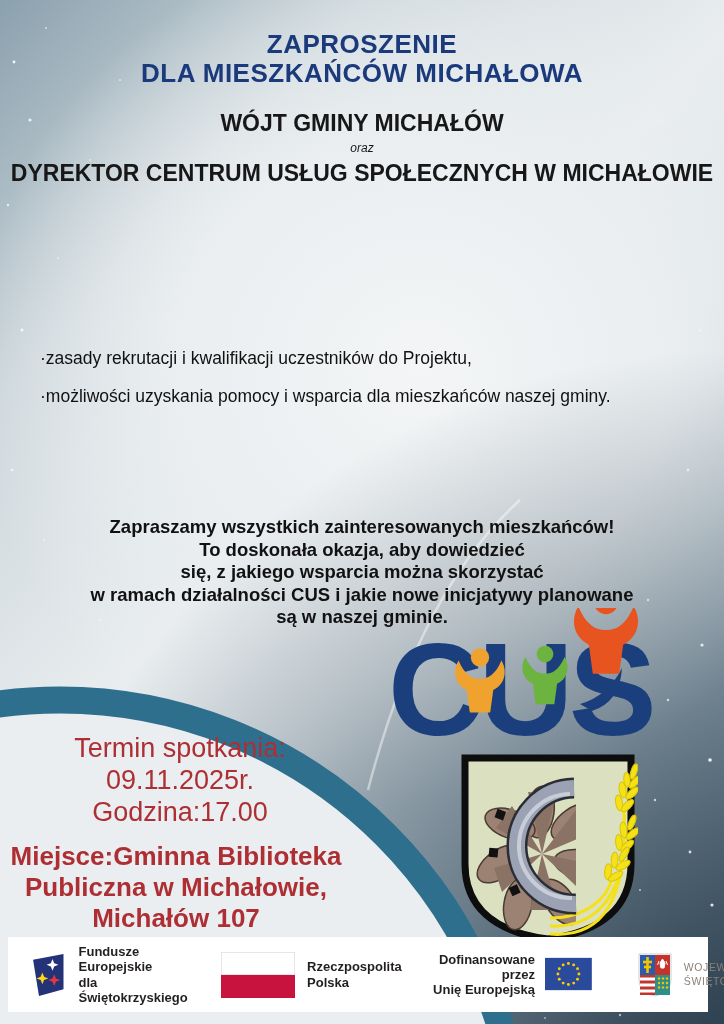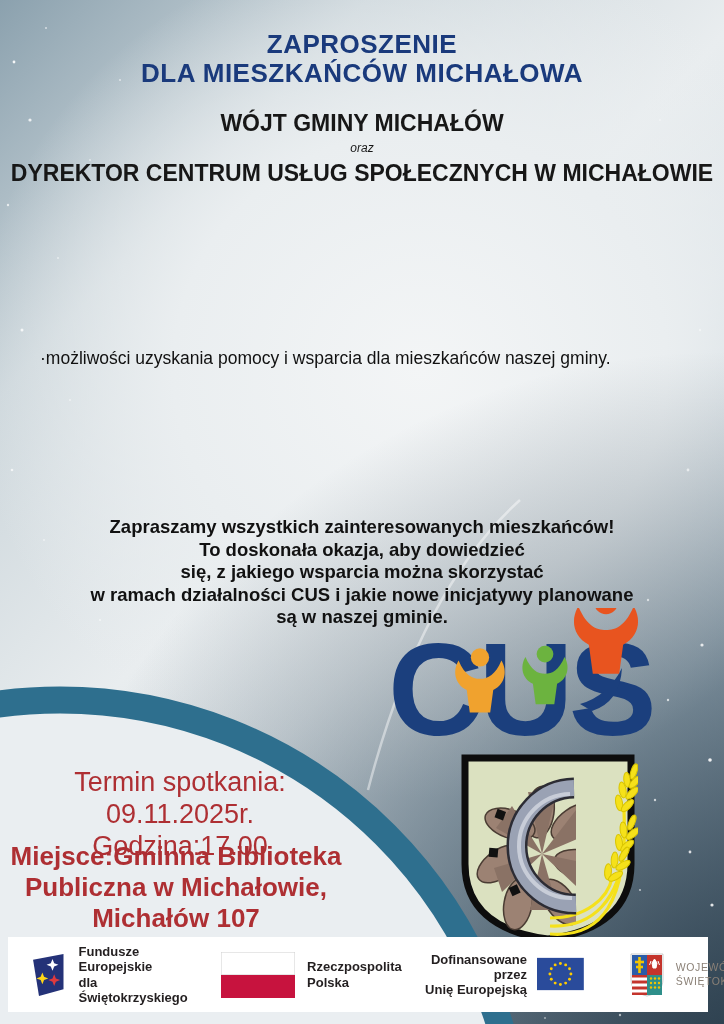--- a/index.html
+++ b/index.html
@@ -19,21 +19,21 @@
   .org-main{font-weight:bold;font-size:23px;}
   .org-conj{font-size:12px;margin:4px 0 5px 0;font-style:italic;}
   .intro{position:absolute;top:216px;left:10px;width:704px;text-align:center;
     font-size:17.5px;line-height:1.55;color:#151515;white-space:pre-line;}
   .agenda{position:absolute;top:348px;left:40px;width:664px;color:#111;}
   .agenda-head{font-weight:bold;font-size:17.5px;margin-bottom:20px;}
   .agenda-item{font-size:17.5px;margin-bottom:17px;}
   .highlight{position:absolute;top:516px;left:12px;width:700px;text-align:center;
     font-weight:bold;font-size:18.5px;line-height:1.22;color:#111;white-space:pre-line;}
   .cus-logo{position:absolute;left:392px;top:608px;width:314px;height:140px;}
-  .red-terms{position:absolute;left:20px;top:767px;width:320px;text-align:center;
+  .red-terms{position:absolute;left:20px;top:733px;width:320px;text-align:center;
     font-size:27px;line-height:1.18;}
   .red-place{position:absolute;left:0px;top:841px;width:352px;text-align:center;
     font-size:26px;line-height:1.2;white-space:pre-line;}
   .shield{position:absolute;left:458px;top:752px;width:180px;height:193px;}
   .footer{position:absolute;left:8px;top:937px;width:700px;height:75px;background:#ffffff;
     display:flex;align-items:center;}
   .f-item{display:flex;align-items:center;}
   .f-label{font-size:13px;font-weight:bold;line-height:1.18;color:#231f20;white-space:pre-line;}
   .f-label.right{text-align:right;}
   .voiv-label{font-size:10.5px;line-height:1.3;color:#8b8177;letter-spacing:.6px;white-space:pre-line;}
@@ -89,20 +89,21 @@
     </div>
 
     <div class="orgs">
       <div class="org-main">WÓJT GMINY MICHAŁÓW</div>
       <div class="org-conj">oraz</div>
       <div class="org-main">DYREKTOR CENTRUM USŁUG SPOŁECZNYCH W MICHAŁOWIE</div>
     </div>
 
 
     <div class="agenda">
+      <div class="agenda-item">·zasady rekrutacji i kwalifikacji uczestników do Projektu,</div>
       <div class="agenda-item">·możliwości uzyskania pomocy i wsparcia dla mieszkańców naszej gminy.</div>
     </div>
 
     <div class="highlight">Zapraszamy wszystkich zainteresowanych mieszkańców!
 To doskonała okazja, aby dowiedzieć
 się, z jakiego wsparcia można skorzystać
 w ramach działalności CUS i jakie nowe inicjatywy planowane
 są w naszej gminie.</div>
 
     <svg class="cus-logo" viewBox="0 0 314 140">
@@ -214,21 +215,21 @@
 
       <div class="f-item" style="margin-left:26px;">
         <svg width="74" height="46" viewBox="0 0 74 46">
           <rect x="0" y="0" width="74" height="23" fill="#ffffff" stroke="#cfcfcf" stroke-width="1"></rect>
           <rect x="0" y="23" width="74" height="23" fill="#c7133e"></rect>
         </svg>
         <div class="f-label" style="margin-left:12px;">Rzeczpospolita
 Polska</div>
       </div>
 
-      <div class="f-item" style="margin-left:18px;">
+      <div class="f-item" style="margin-left:26px;">
         <div class="f-label right" style="margin-right:10px;">Dofinansowane przez
 Unię Europejską</div>
         <svg width="58" height="40" viewBox="0 0 58 40">
           <rect width="58" height="40" fill="#2a4b9b"></rect>
           <g fill="#ffcc00">
             <circle cx="29" cy="7" r="1.8"></circle>
               <circle cx="35.5" cy="8.7" r="1.8"></circle>
               <circle cx="40.3" cy="13.5" r="1.8"></circle>
             <circle cx="42" cy="20" r="1.8"></circle>
               <circle cx="40.3" cy="26.5" r="1.8"></circle>

